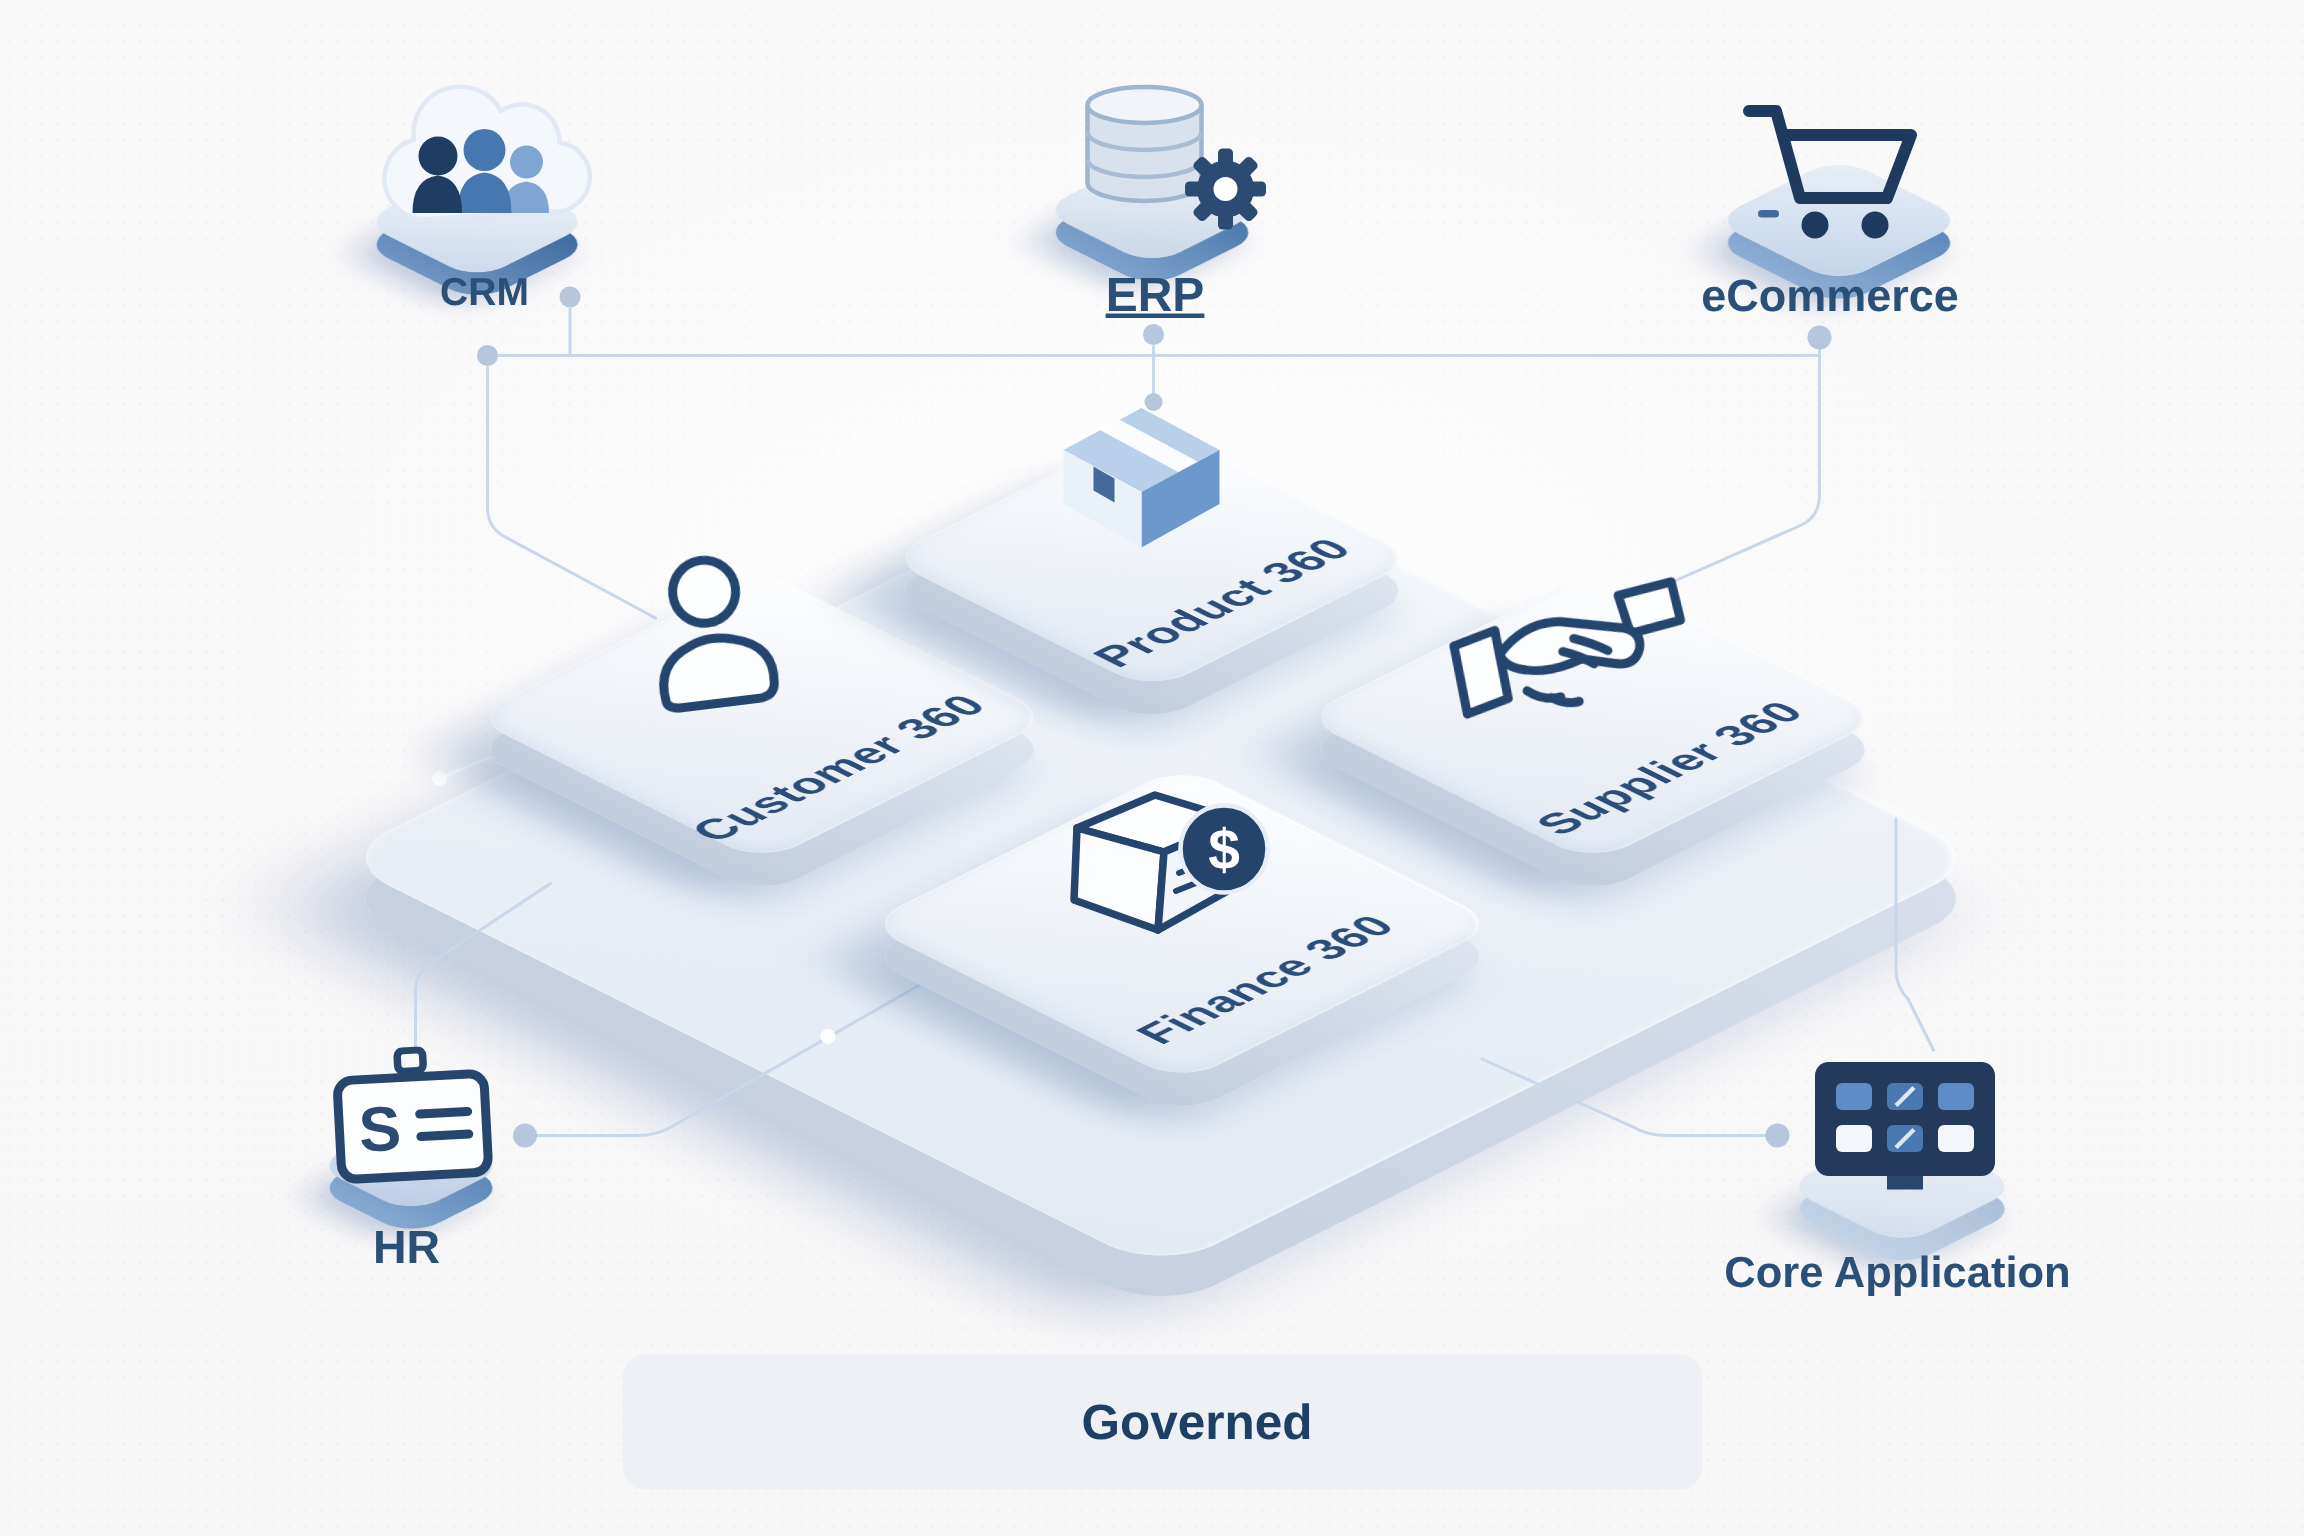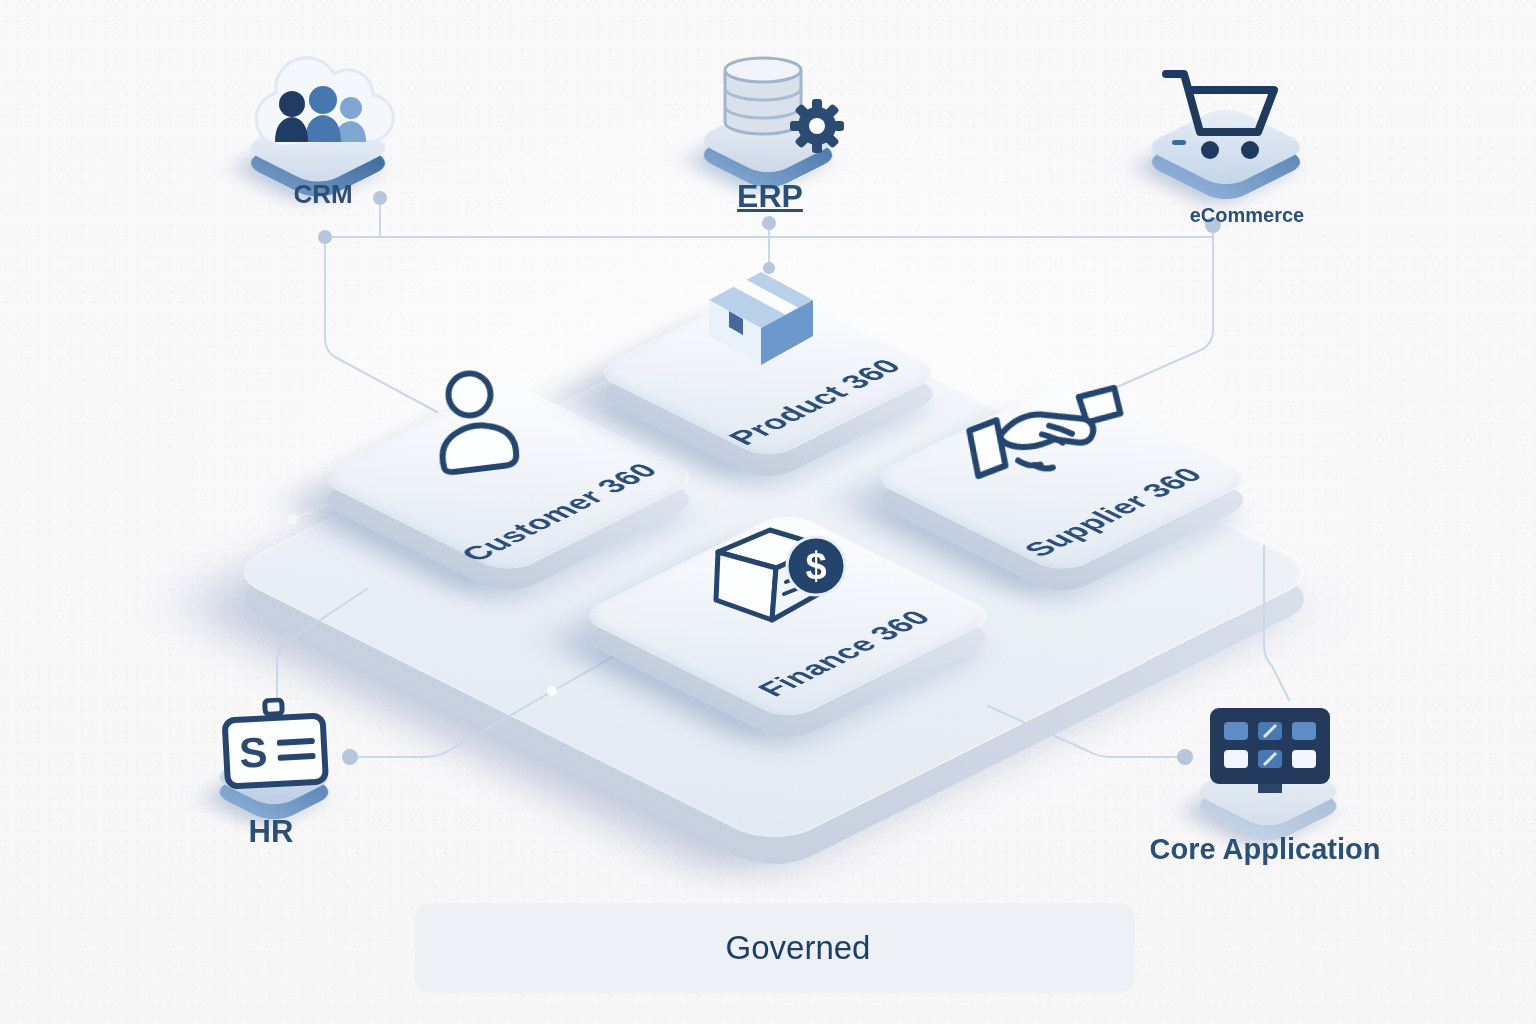--- a/index.html
+++ b/index.html
@@ -70,21 +70,21 @@
   }
   .icon-box { position:absolute; z-index:5; }
 
   
   .caption {
     position:absolute; left:415px; top:903px; width:720px; height:90px; z-index:6;
     background:#edf0f5; border-radius:15px;
     display:flex; align-items:center; justify-content:center;
     font-size:33px; color:#1d3f66;
   }
-  .caption .b { font-weight:400;margin-left:46px; }
+  .caption .b { font-weight:700;margin-left:46px; }
 
   svg.connectors { position:absolute; left:0; top:0; z-index:2; }
   svg text { font-family:"Liberation Sans", sans-serif; }
 </style>
 </head>
 <body>
 
 <div class="stage">
 
   <div class="platform">
@@ -274,21 +274,21 @@
     <div class="icon-box" style="left:1158px;top:60px;">
       <svg width="130" height="102" viewBox="0 0 130 102">
         <g fill="none" stroke="#1e3a5e" stroke-width="8" stroke-linecap="round" stroke-linejoin="round">
           <path d="M8,14 H26 L42,72 H100 L116,30 H34"></path>
         </g>
         <circle cx="52" cy="90" r="9" fill="#1e3a5e"></circle>
         <circle cx="92" cy="90" r="9" fill="#1e3a5e"></circle>
         <rect x="14" y="80" width="14" height="5" rx="2.5" fill="#3f6a99"></rect>
       </svg>
     </div>
-    <div class="src-label" style="left:1147px;top:181px;width:200px;font-size:20px;margin-top:23px;">eCommerce</div>
+    <div class="src-label" style="left:1120px;top:181px;width:200px;font-size:30px;">eCommerce</div>
   </div>
 
   <div class="source">
     <div class="slab slab-hr" style="left:228px;top:731px;width:92px;height:92px;">
       <div class="side iso"></div>
       <div class="face iso"></div>
     </div>
     <div class="icon-box" style="left:222px;top:698px;transform:rotate(-3deg);">
       <svg width="106" height="92" viewBox="0 0 106 92">
         <rect x="45" y="2" width="17" height="14" rx="4" fill="none" stroke="#27466d" stroke-width="5"></rect>

